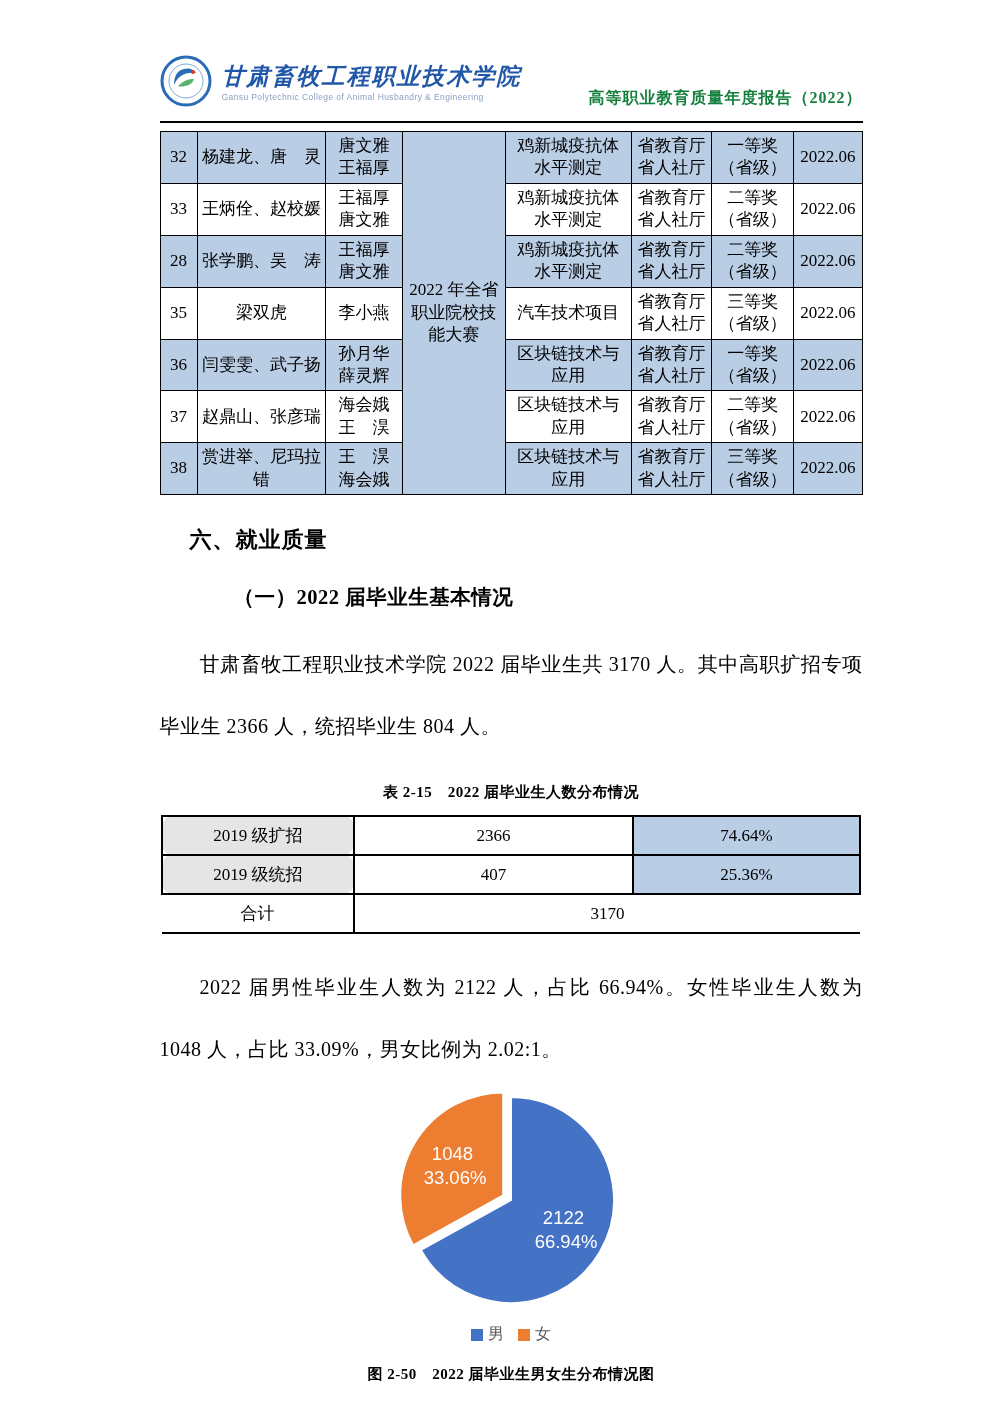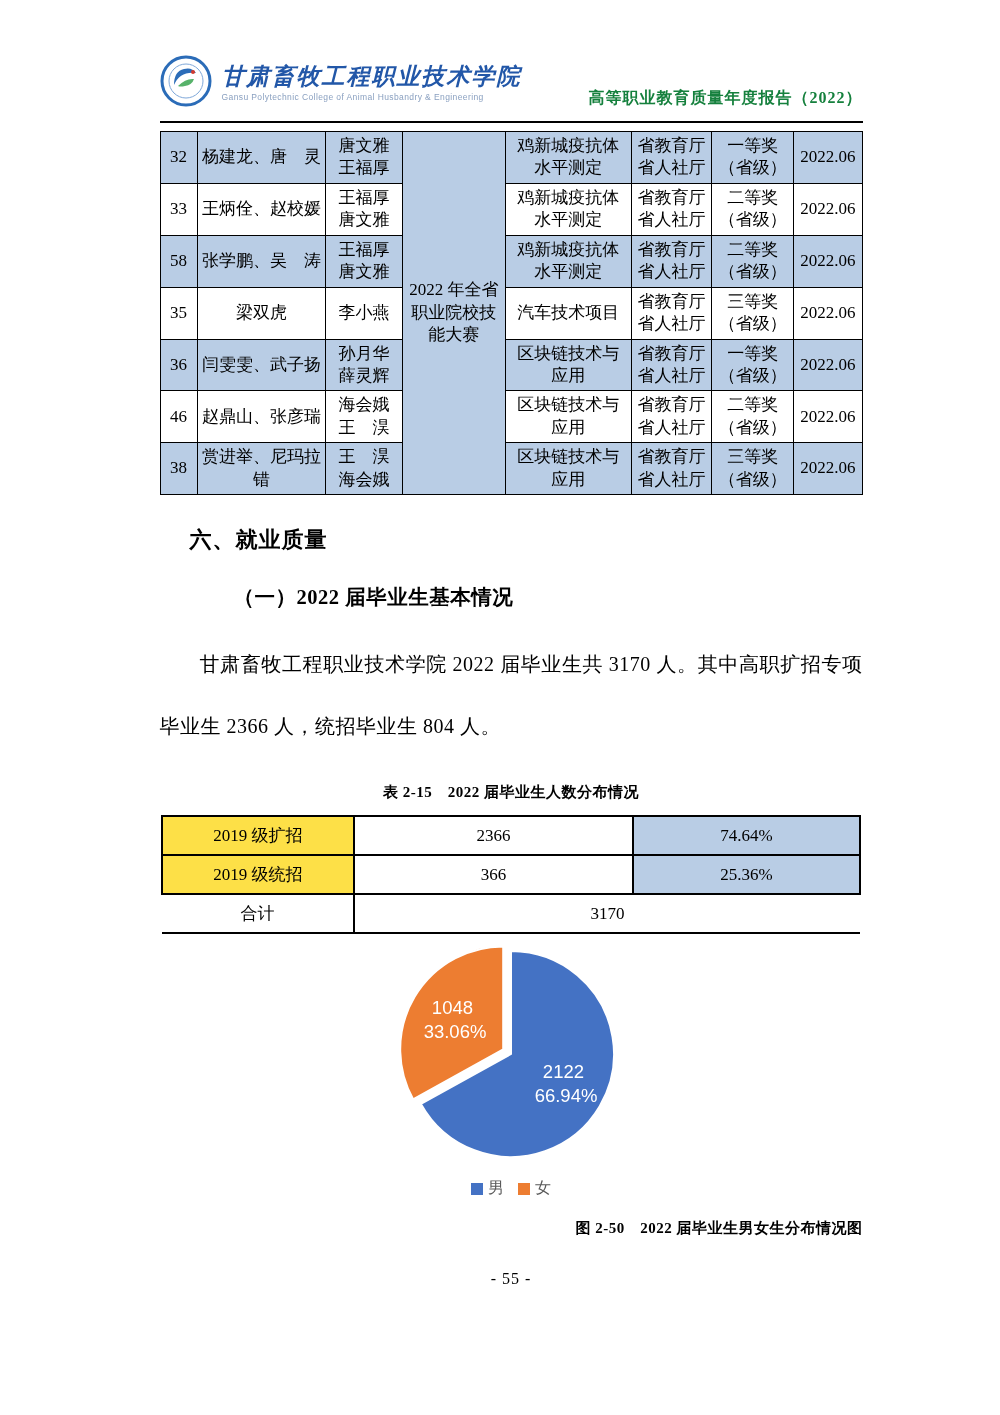--- a/index.html
+++ b/index.html
@@ -46,33 +46,33 @@
     font-size:20px;line-height:62px;margin:22px 0 0 0;
     text-indent:2em;text-align:justify;letter-spacing:.5px;
   }
   
   .tbl-caption{font-size:15px;font-weight:bold;text-align:center;margin-top:26px;letter-spacing:.5px;}
   table.dist{width:700px;margin:13px auto 0 auto;border-collapse:collapse;table-layout:fixed;}
   table.dist td{
     border:2px solid #000;text-align:center;vertical-align:middle;
     font-size:17px;height:37px;padding:0 4px;
   }
-  table.dist td.lbl{background:#fde047;}
+  table.dist td.lbl{background:#e5e5e5;border-radius:11px;}
   table.dist td.pct{background:#b9cde5;}
   table.dist tr.total td:first-child{border-left:none;}
   table.dist tr.total td:last-child{border-right:none;}
   
   .chart-wrap{text-align:center;margin-top:0;}
   .chart-wrap svg{display:block;margin:0 auto;}
   .pie-label{fill:#ffffff;font-size:18.5px;font-family:"Liberation Sans", sans-serif;text-anchor:middle;}
   .legend{display:flex;justify-content:center;align-items:center;gap:14px;margin-top:4px;
           font-family:"Liberation Sans", sans-serif;font-size:16px;color:#595959;}
   .legend .item{display:flex;align-items:center;gap:5px;}
   .legend .swatch{width:12px;height:12px;display:inline-block;}
-  .fig-caption{font-size:15px;font-weight:bold;text-align:right;margin-top:20px;letter-spacing:.5px;}
+  .fig-caption{font-size:15px;font-weight:bold;text-align:center;margin-top:20px;letter-spacing:.5px;}
   .page-num{font-size:16px;text-align:center;margin-top:32px;letter-spacing:1px;}
   
   .emblem{flex:0 0 auto;}
 </style>
 </head>
 <body>
 
 <div class="page">
 
   <div class="hdr">
@@ -129,21 +129,21 @@
 唐文雅</td>
         <td>鸡新城疫抗体
 水平测定</td>
         <td>省教育厅
 省人社厅</td>
         <td>二等奖
 （省级）</td>
         <td>2022.06</td>
       </tr>
       <tr class="hl">
-        <td>58</td>
+        <td>28</td>
         <td>张学鹏、吴　涛</td>
         <td>王福厚
 唐文雅</td>
         <td>鸡新城疫抗体
 水平测定</td>
         <td>省教育厅
 省人社厅</td>
         <td>二等奖
 （省级）</td>
         <td>2022.06</td>
@@ -166,21 +166,21 @@
 薛灵辉</td>
         <td>区块链技术与
 应用</td>
         <td>省教育厅
 省人社厅</td>
         <td>一等奖
 （省级）</td>
         <td>2022.06</td>
       </tr>
       <tr>
-        <td>46</td>
+        <td>37</td>
         <td>赵鼎山、张彦瑞</td>
         <td>海会娥
 王　淏</td>
         <td>区块链技术与
 应用</td>
         <td>省教育厅
 省人社厅</td>
         <td>二等奖
 （省级）</td>
         <td>2022.06</td>
@@ -215,30 +215,31 @@
         <col style="width:32.5%">
       </colgroup>
     <tbody>
       <tr>
         <td class="lbl">2019 级扩招</td>
         <td>2366</td>
         <td class="pct">74.64%</td>
       </tr>
       <tr>
         <td class="lbl">2019 级统招</td>
-        <td>366</td>
+        <td>407</td>
         <td class="pct">25.36%</td>
       </tr>
       <tr class="total">
         <td>合计</td>
         <td colspan="2">3170</td>
       </tr>
     </tbody>
   </table>
 
+  <p class="body-par">2022 届男性毕业生人数为 2122 人，占比 66.94%。女性毕业生人数为 1048 人，占比 33.09%，男女比例为 2.02:1。</p>
 
   <div class="chart-wrap">
     <svg width="430" height="240" viewBox="-215 -120 430 240">
 
       <path d="M 0 0 L 0 -103 A 103 103 0 1 1 -90.1 49.9 Z" stroke="#ffffff" stroke-width="2" fill="#4472C4"></path>
 
       <path d="M -7.8 -4.6 L -97.9 45.3 A 103 103 0 0 1 -7.8 -107.6 Z" stroke="#ffffff" stroke-width="2" fill="#ED7D31"></path>
       <text class="pie-label">
         <tspan x="55" y="24">2122</tspan>
         <tspan x="55" y="48">66.94%</tspan>

